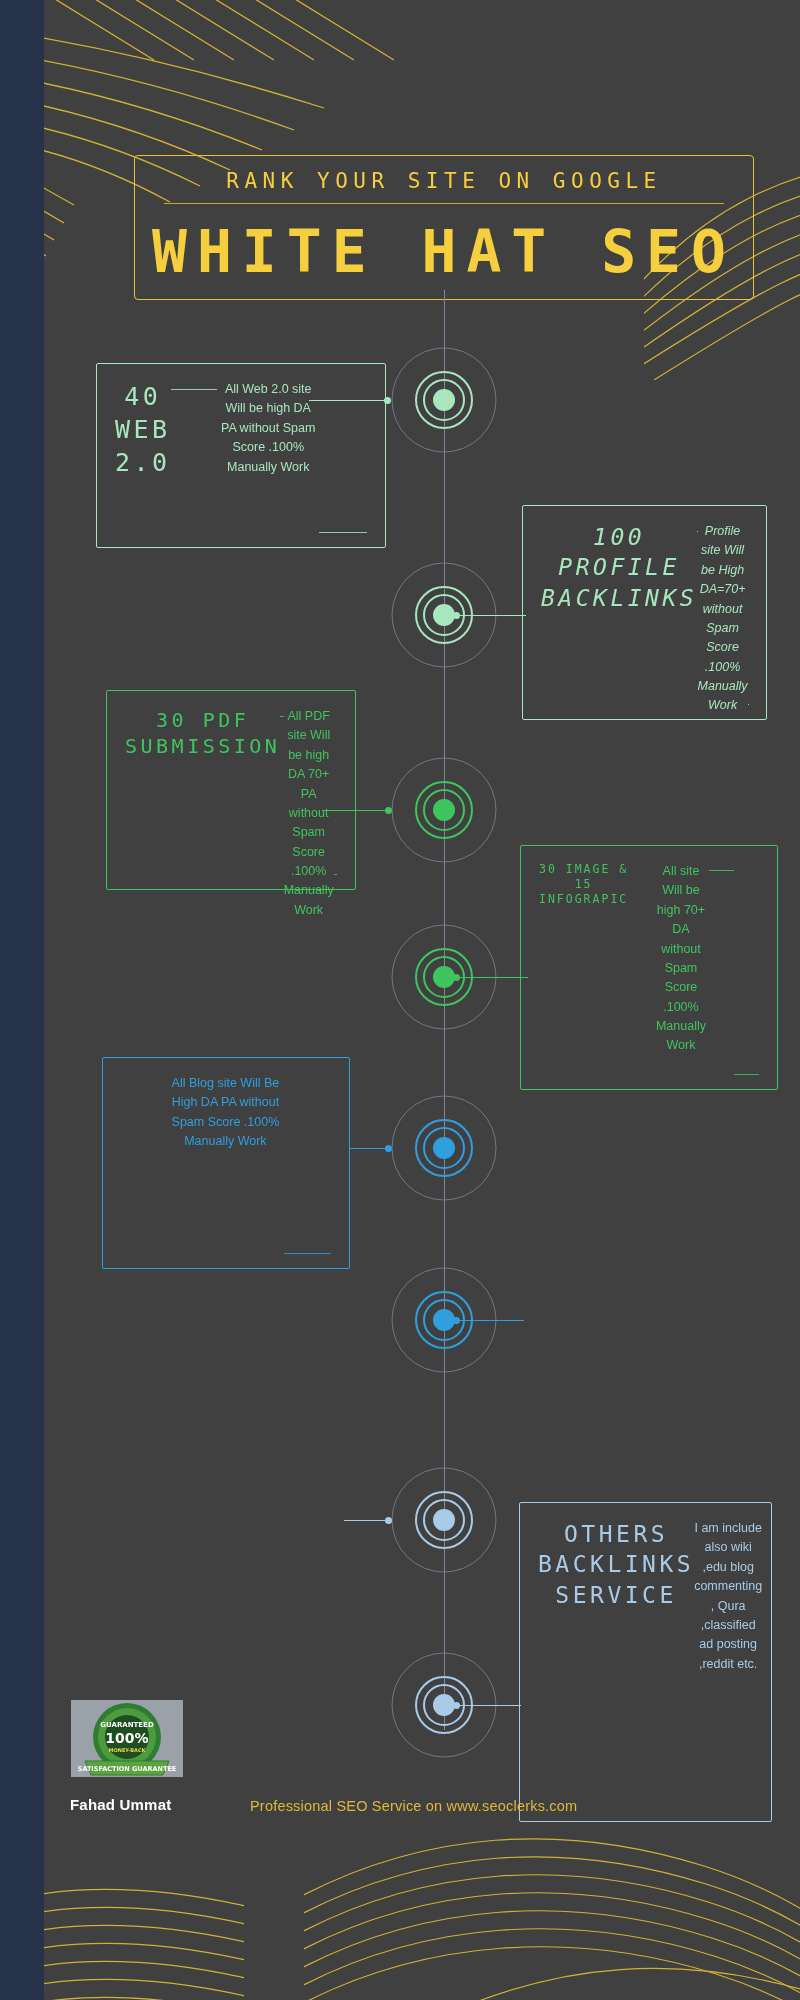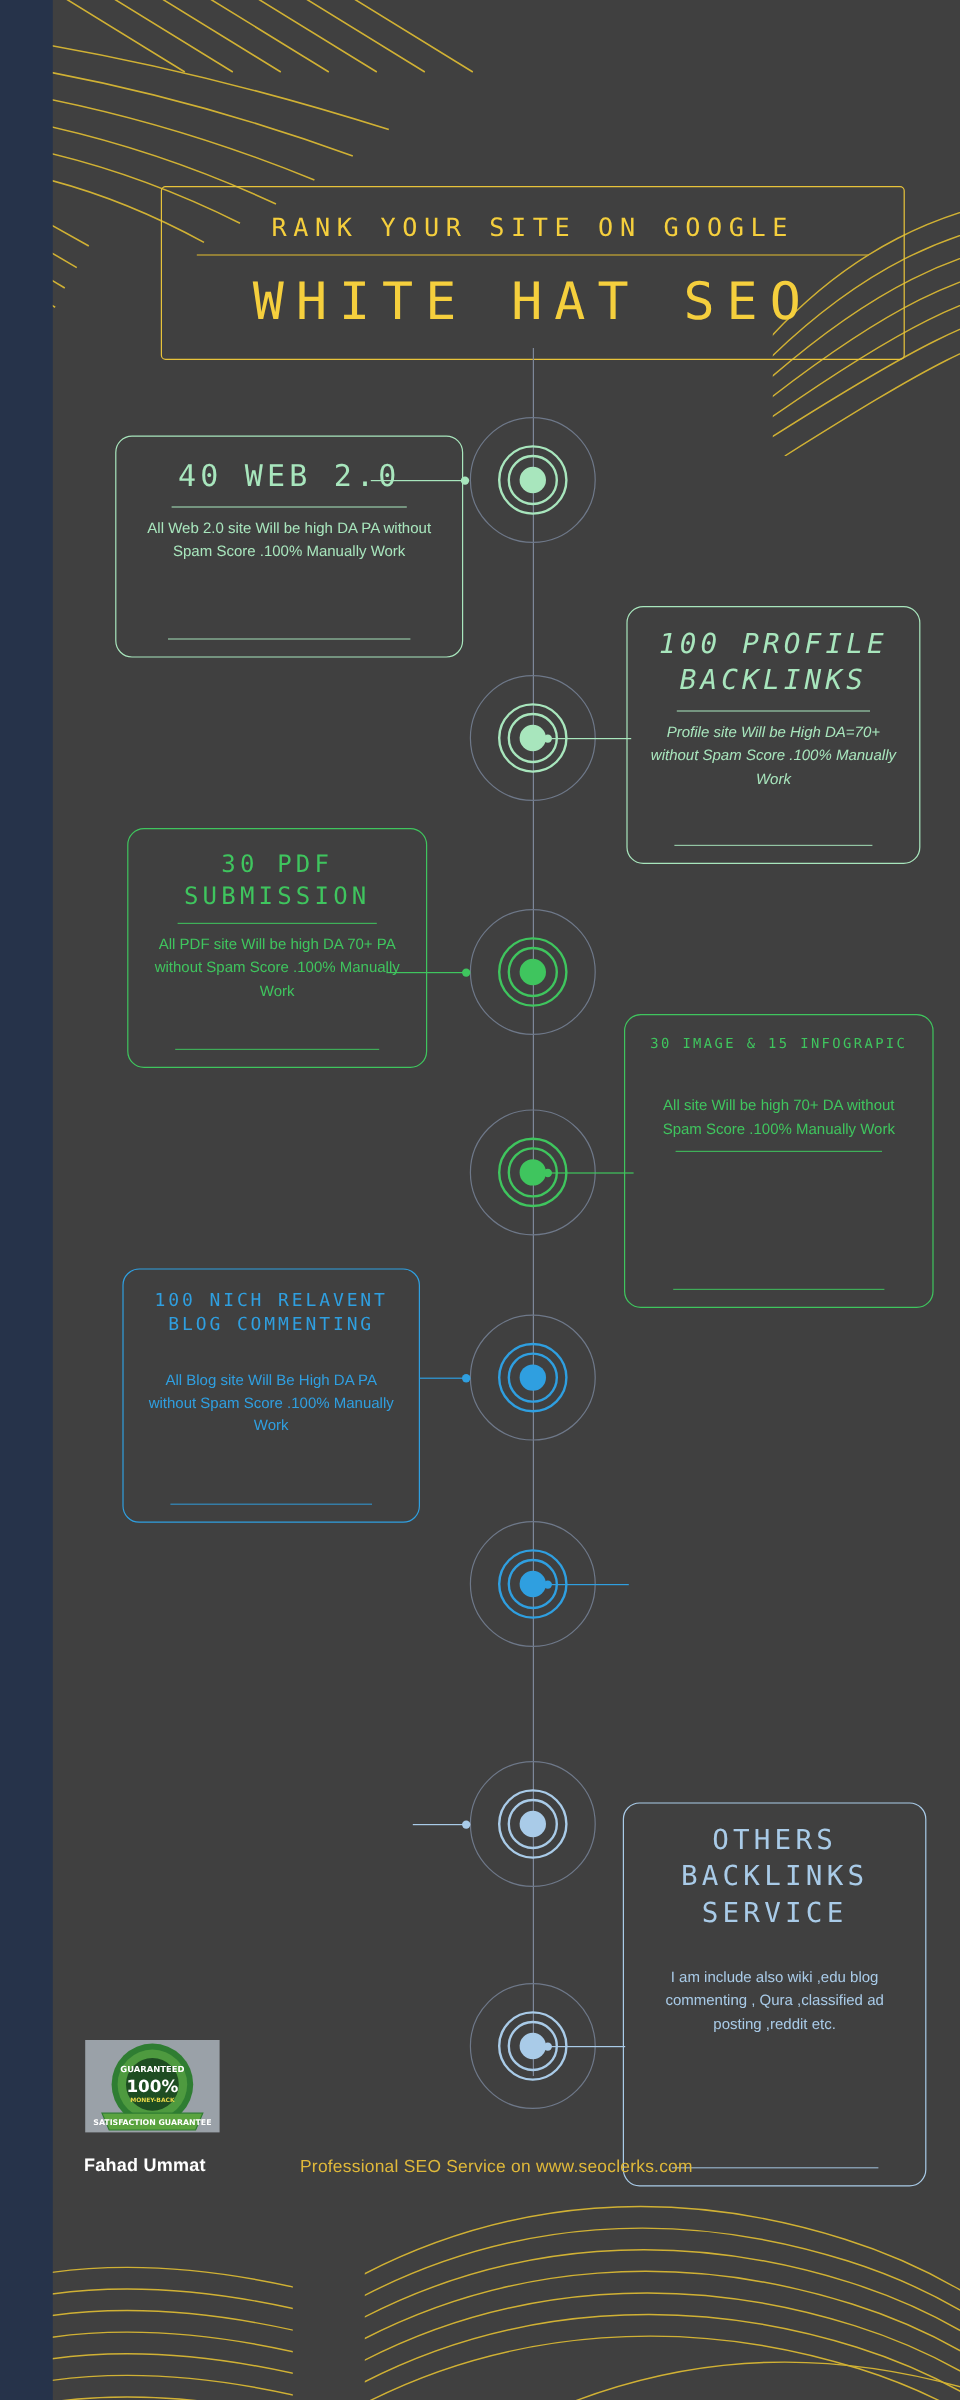--- a/index.html
+++ b/index.html
@@ -38,23 +38,23 @@
     font-weight: 400;
     text-align: center;
     font-family: "DejaVu Sans Mono", monospace;
   }
   #kicker-rule {
     width: 560px; height: 1.4px; background: #c9a932;
     margin: 10px 0 14px 0;
   }
   #main-title {
     color: #f5cf3d;
-    font-size: 43px;
+    font-size: 58px;
     letter-spacing: 10px;
-    font-weight: 400;
+    font-weight: 700;
     font-family: "DejaVu Sans Mono", monospace;
     white-space: nowrap;
   }
 
   
   #spine {
     position: absolute; left: 399.5px; top: 290px;
     width: 1.3px; height: 1440px;
     background: #7d8799;
   }
@@ -72,23 +72,23 @@
   .arm { position: absolute; height: 1.4px; background: currentColor; }
   .arm .tip { position: absolute; width: 7px; height: 7px; border-radius: 50%;
               background: currentColor; top: -2.8px; }
   .arm.to-left  .tip { left: -3.5px; }
   .arm.to-right .tip { right: -3.5px; }
 
   
   .card {
     position: absolute;
     border: 1.4px solid currentColor;
-    border-radius: 14px;
+    border-radius: 2px;
     padding: 16px 18px 14px 18px;
-    display: flex; flex-direction: column;
+    display: flex; flex-direction: row;
   }
   .card .c-title {
     font-family: "DejaVu Sans Mono", monospace;
     letter-spacing: 3.5px;
     text-align: center;
     line-height: 1.32;
     font-weight: 400;
   }
   .card .c-rule {
     height: 1.1px; background: currentColor; opacity: .85;
@@ -278,21 +278,20 @@
   </svg>
   <div class="node t-blue" style="left:340px; top:1088px;">
     <div class="ring-outer"></div>
     <div class="ring-mid"></div>
     <div class="dot"></div>
   </div>
   <div class="arm to-right t-blue" style="left:306px; top:1147.5px; width:38px;">
     <div class="tip"></div>
   </div>
   <div class="card t-blue" style="left:58px; top:1057px; width:248px; height:212px;">
-    <div class="c-title" style="font-size:15px; letter-spacing:2.4px;">100 NICH RELAVENT BLOG COMMENTING</div>
     <div class="c-rule" style="background:transparent; height:10px;"></div>
     <div class="c-body">All Blog site Will Be High DA PA without Spam Score .100% Manually Work</div>
     <div class="c-rule-bottom"></div>
   </div>
 
   <svg class="deco" style="left:340px; top:1260px;" width="120" height="120">
     <circle cx="60" cy="60" r="52" fill="none" stroke="#6e7889" stroke-width="1"></circle>
   </svg>
   <div class="node t-blue" style="left:340px; top:1260px;">
     <div class="ring-outer"></div>

